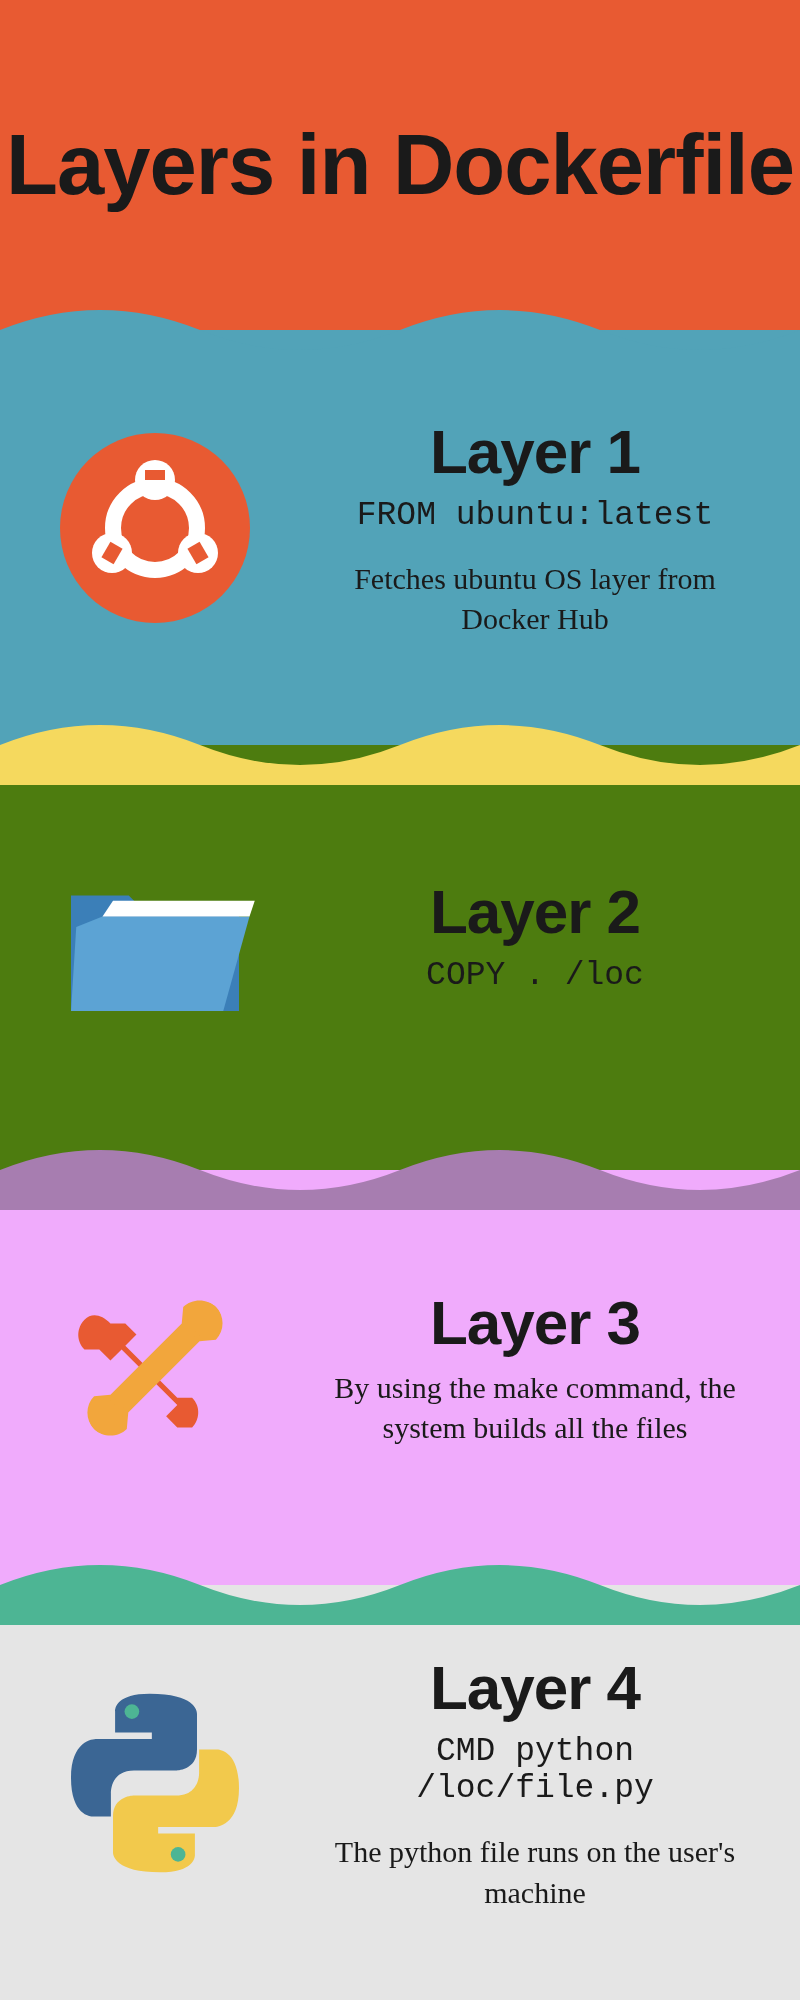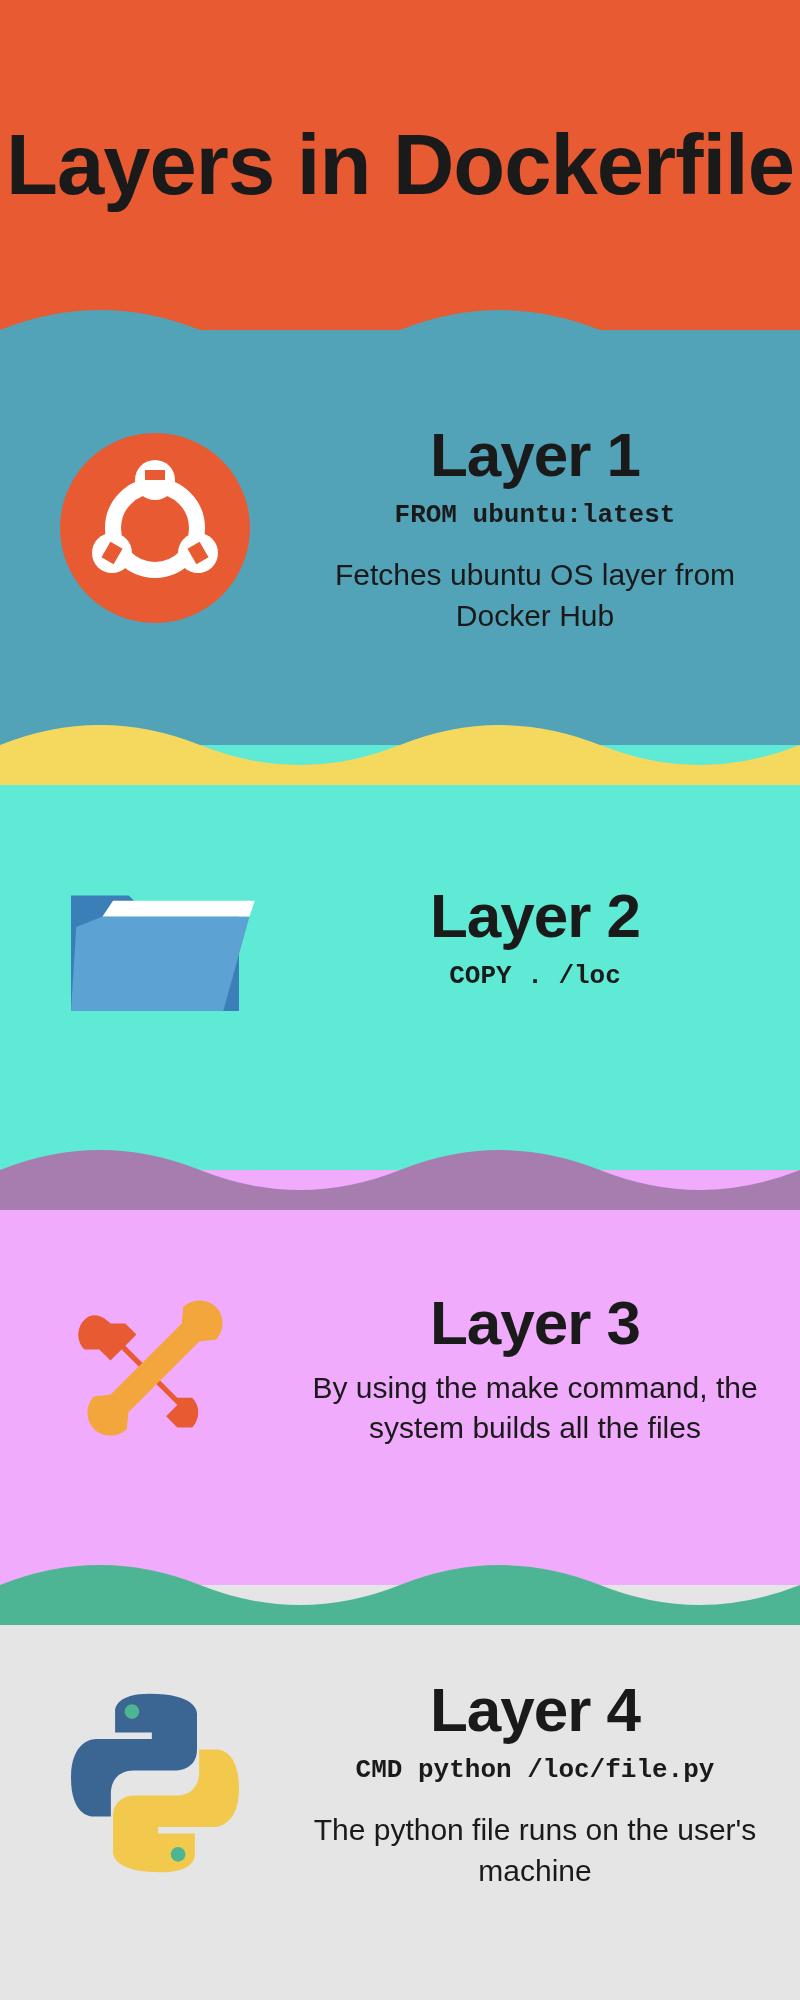--- a/index.html
+++ b/index.html
@@ -39,21 +39,21 @@
   .wave {
     position: absolute;
     top: -40px;
     left: 0;
     width: 100%;
     height: 80px;
     z-index: 5;
   }
   
   .s1 { background: #52a3b8; height: 415px; padding-left: 40px; }
-  .s2 { background: #5eead4; height: 425px; }
+  .s2 { background: #4d7c0f; height: 425px; }
   .s3 { background: #f0abfc; height: 415px; }
   .s4 { background: #e5e5e5; height: 415px; }
   
   .icon-box {
     width: 230px;
     height: 230px;
     display: flex;
     align-items: center;
     justify-content: center;
     flex-shrink: 0;
@@ -68,29 +68,29 @@
     font-family: Arial Black, sans-serif;
     font-weight: 900;
     font-size: 62px;
     color: #1a1a1a;
     margin-bottom: 10px;
     letter-spacing: -1px;
   }
   
   .code {
     font-family: 'Courier New', monospace;
-    font-weight: bold;
-    font-size: 26px;
+    font-weight: normal;
+    font-size: 33px;
     color: #1a1a1a;
     margin-bottom: 25px;
     display: block;
   }
   
   .desc {
-    font-family: Liberation Sans, sans-serif;
+    font-family: Liberation Serif, serif;
     font-size: 30px;
     color: #1a1a1a;
     line-height: 1.35;
   }
 </style>
 </head>
 <body>
 
 <div class="header">
   <h1 class="main-title">Layers in Dockerfile</h1>

